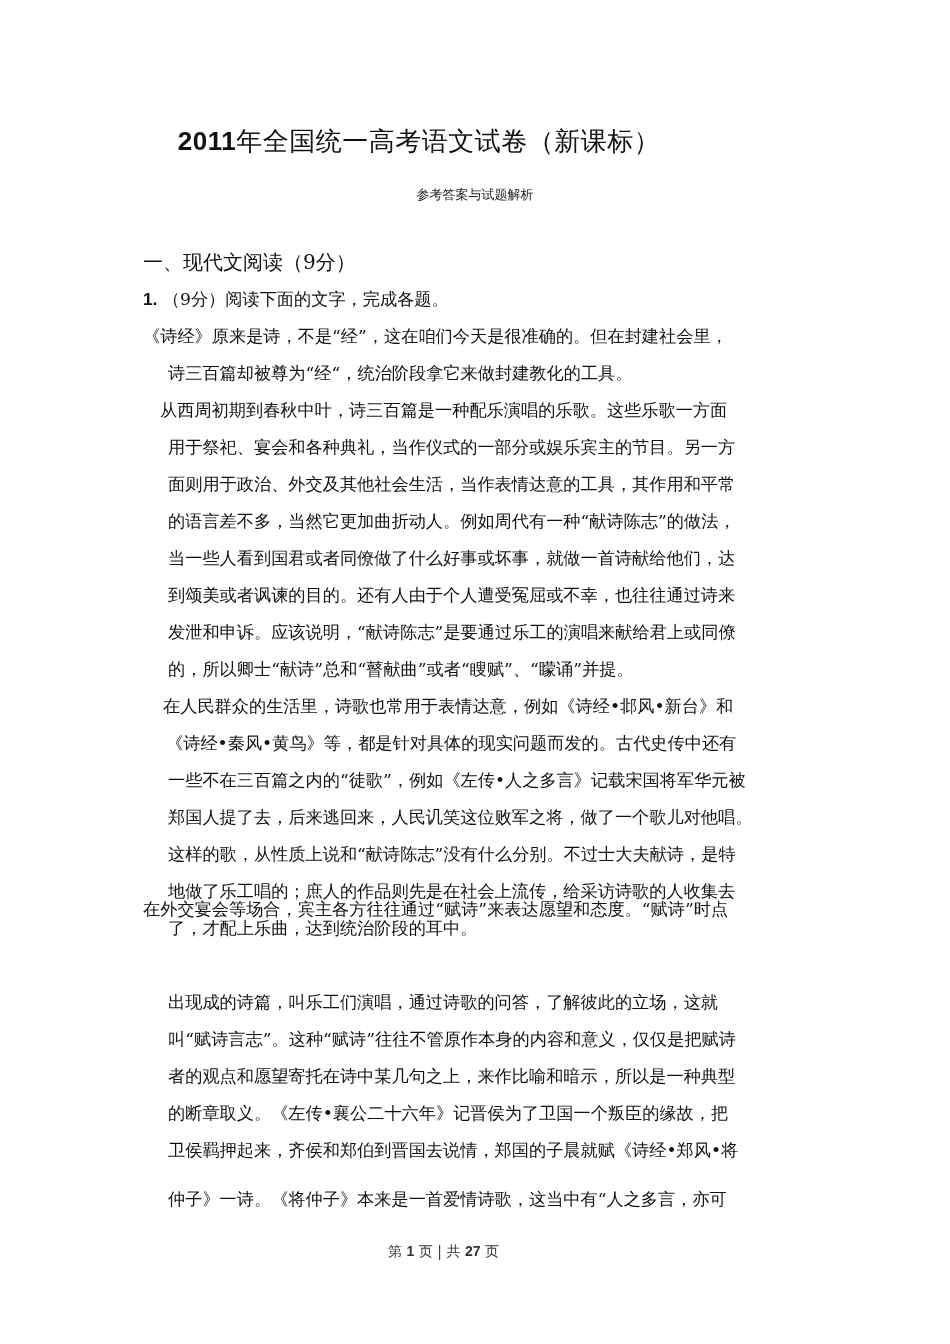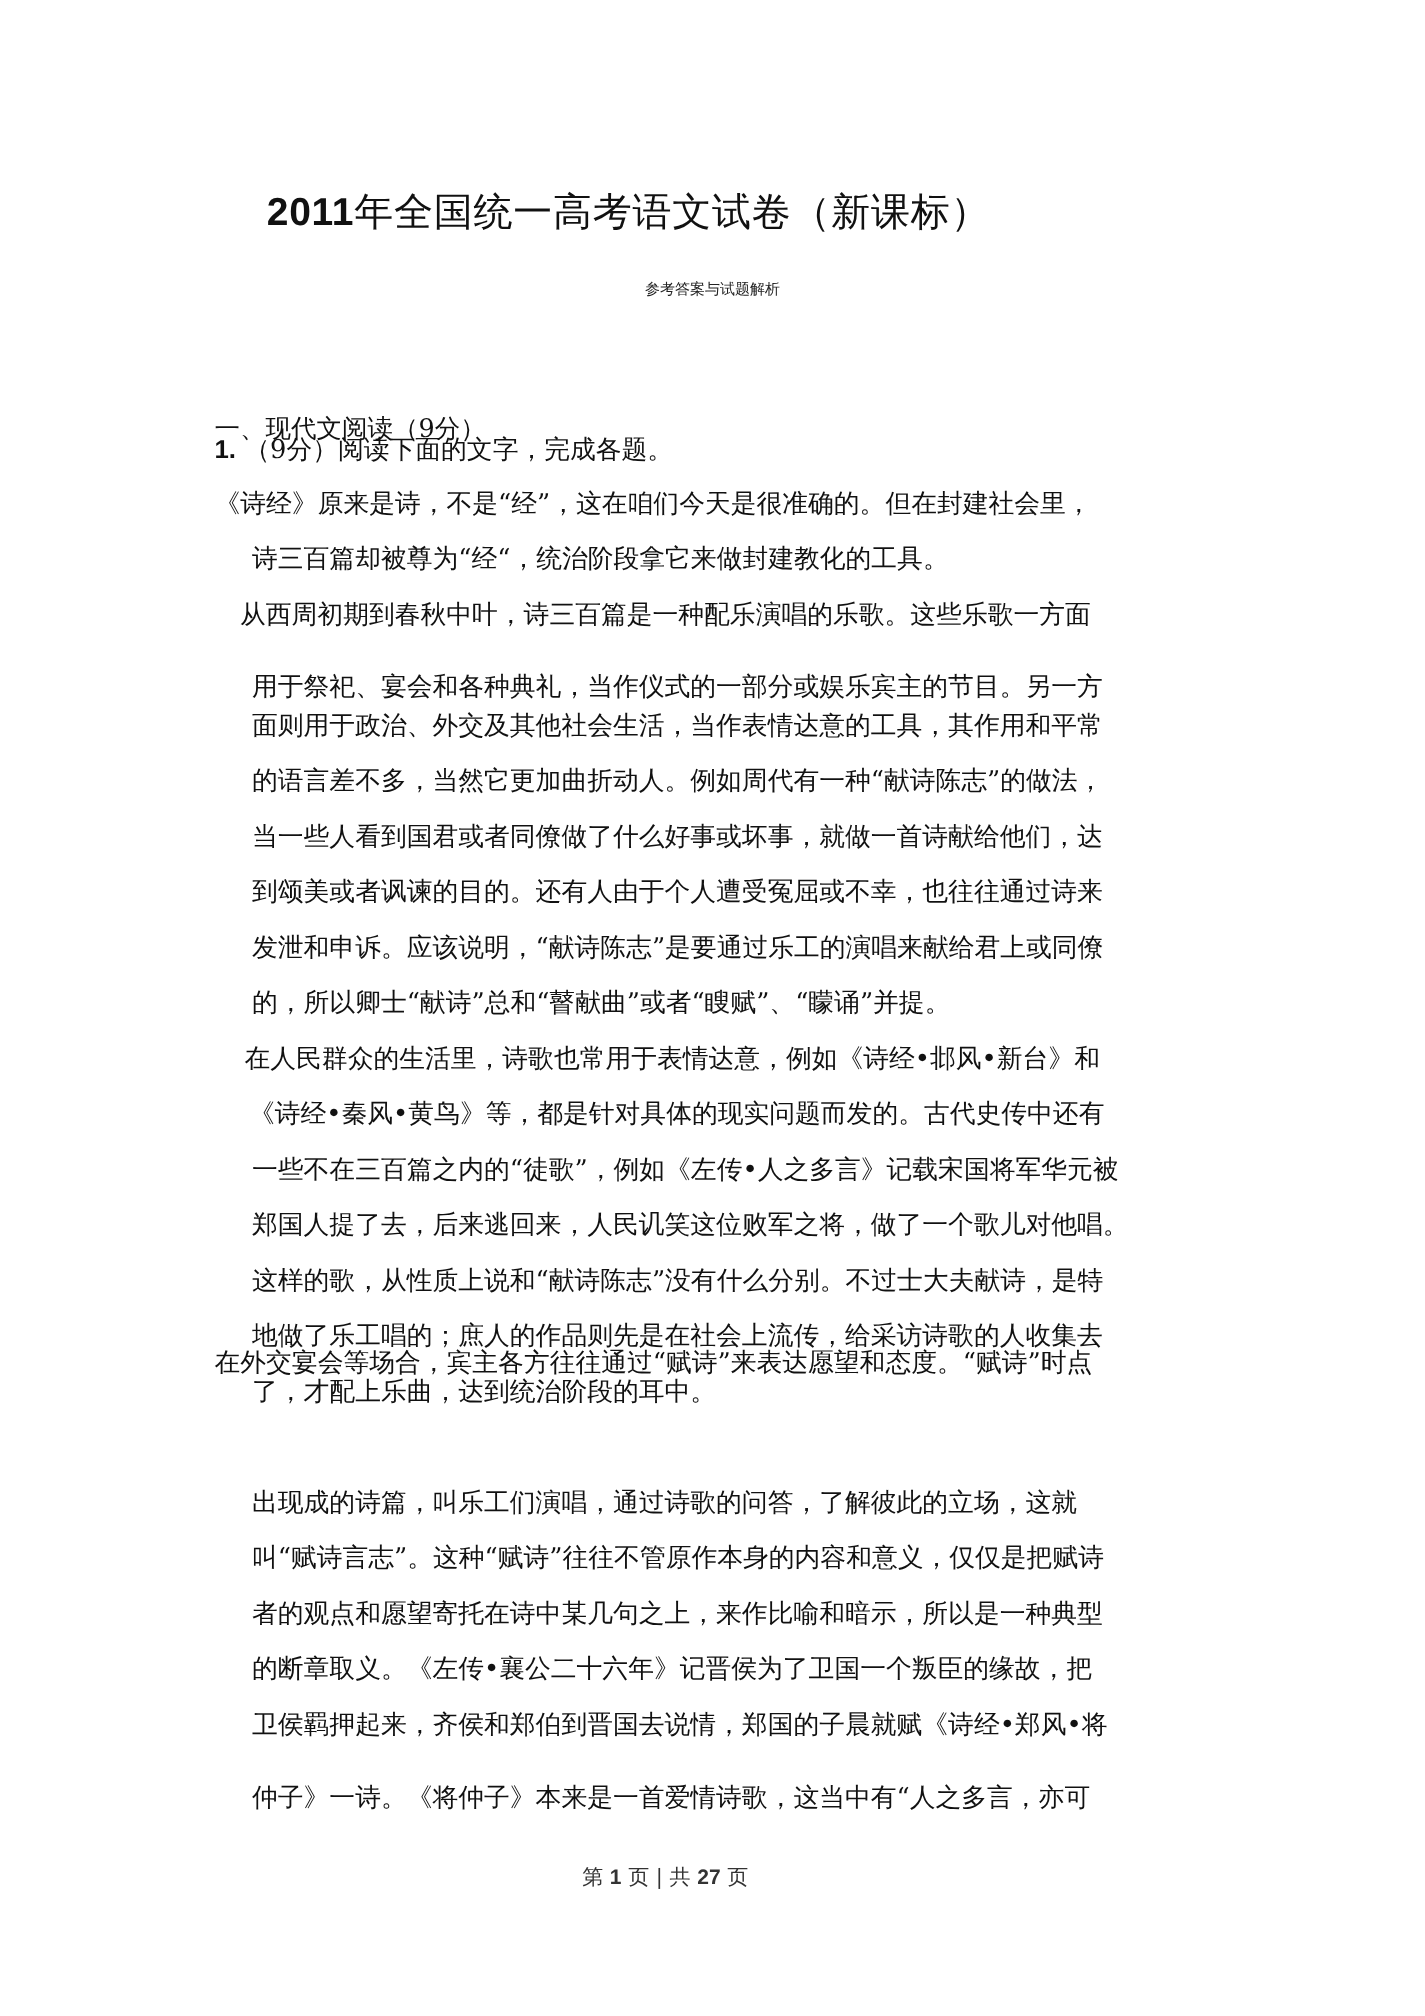--- a/index.html
+++ b/index.html
@@ -2,43 +2,43 @@
 <html><head>
   <meta charset="utf-8">
   <style>
     html, body { margin: 0; padding: 0; background: #ffffff; }
     body { width: 950px; height: 1344px; position: relative; overflow: hidden;
            font-family: "DejaVu Serif", "Liberation Serif", serif; color: #111; }
     .title { position: absolute; top: 124px; left: 0; width: 838px; text-align: center;
              font-size: 26px; letter-spacing: 0.5px; color: #111; }
     .title .yr { font-family: "Liberation Sans", "DejaVu Sans", sans-serif; font-weight: bold; }
     .subtitle { position: absolute; top: 186px; left: 0; width: 950px; text-align: center;
-                font-size: 10px; color: #222; }
+                font-size: 13px; color: #222; }
     .line { position: absolute; font-size: 17.2px; white-space: nowrap; line-height: 22px; }
-    .sec { font-size: 17px; margin-top: 24px; }
+    .sec { font-size: 20px; }
     .num { font-family: "Liberation Sans", sans-serif; font-weight: bold; }
     .footer { position: absolute; top: 1243px; left: 0; width: 887px; text-align: center;
               font-size: 14px; color: #333; }
     .footer .n { font-family: "Liberation Sans", sans-serif; font-weight: bold; }
   </style>
 </head>
 <body>
 
 <div class="title"><span class="yr">2011</span><span>年全国统一高考语文试卷（新课标）</span></div>
 
 <div class="subtitle">参考答案与试题解析</div>
 
 <div class="line sec" style="top:251px;left:143px;">一、现代文阅读（9分）</div>
 
 <div class="line" style="top:288px;left:143px;"><span class="num">1.</span> <span>（9分）阅读下面的文字，完成各题。</span></div>
 
 <div class="line" style="top:325px;left:143px;">《诗经》原来是诗，不是“经”，这在咱们今天是很准确的。但在封建社会里，</div>
 <div class="line" style="top:362px;left:168px;">诗三百篇却被尊为“经“，统治阶段拿它来做封建教化的工具。</div>
 <div class="line" style="top:399px;left:160px;">从西周初期到春秋中叶，诗三百篇是一种配乐演唱的乐歌。这些乐歌一方面</div>
-<div class="line" style="top:436px;left:168px;margin-top:11px;">用于祭祀、宴会和各种典礼，当作仪式的一部分或娱乐宾主的节目。另一方</div>
+<div class="line" style="top:436px;left:168px;">用于祭祀、宴会和各种典礼，当作仪式的一部分或娱乐宾主的节目。另一方</div>
 <div class="line" style="top:473px;left:168px;">面则用于政治、外交及其他社会生活，当作表情达意的工具，其作用和平常</div>
 <div class="line" style="top:510px;left:168px;">的语言差不多，当然它更加曲折动人。例如周代有一种“献诗陈志”的做法，</div>
 <div class="line" style="top:547px;left:168px;">当一些人看到国君或者同僚做了什么好事或坏事，就做一首诗献给他们，达</div>
 <div class="line" style="top:584px;left:168px;">到颂美或者讽谏的目的。还有人由于个人遭受冤屈或不幸，也往往通过诗来</div>
 <div class="line" style="top:621px;left:168px;">发泄和申诉。应该说明，“献诗陈志”是要通过乐工的演唱来献给君上或同僚</div>
 <div class="line" style="top:658px;left:168px;">的，所以卿士“献诗”总和“瞽献曲”或者“瞍赋”、“矇诵”并提。</div>
 <div class="line" style="top:695px;left:163px;">在人民群众的生活里，诗歌也常用于表情达意，例如《诗经•邶风•新台》和</div>
 <div class="line" style="top:732px;left:166px;">《诗经•秦风•黄鸟》等，都是针对具体的现实问题而发的。古代史传中还有</div>
 <div class="line" style="top:769px;left:168px;">一些不在三百篇之内的“徒歌”，例如《左传•人之多言》记载宋国将军华元被</div>
 <div class="line" style="top:806px;left:168px;">郑国人提了去，后来逃回来，人民讥笑这位败军之将，做了一个歌儿对他唱。</div>

